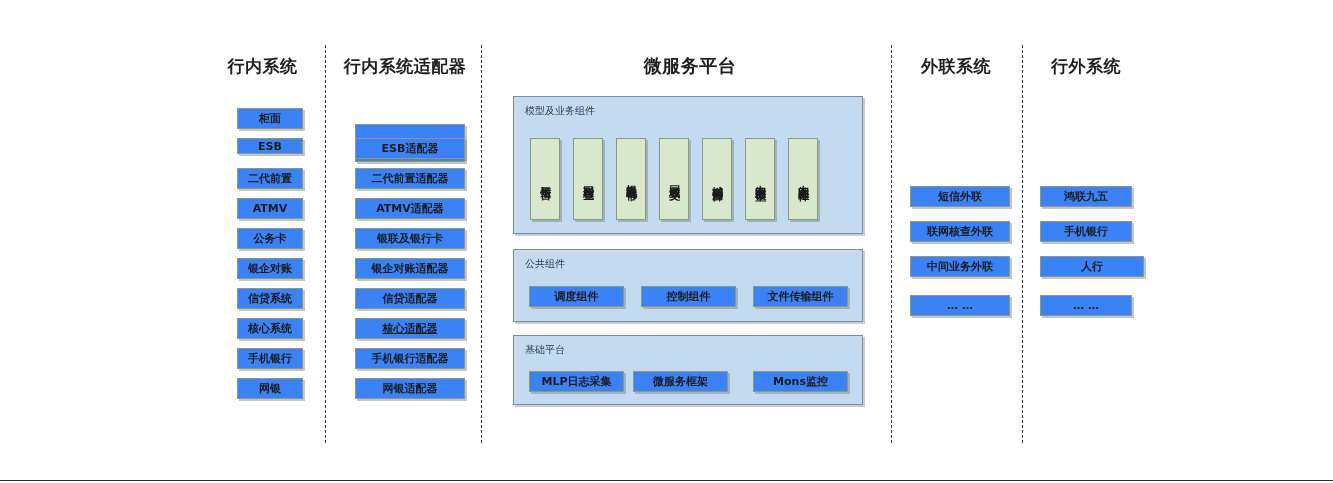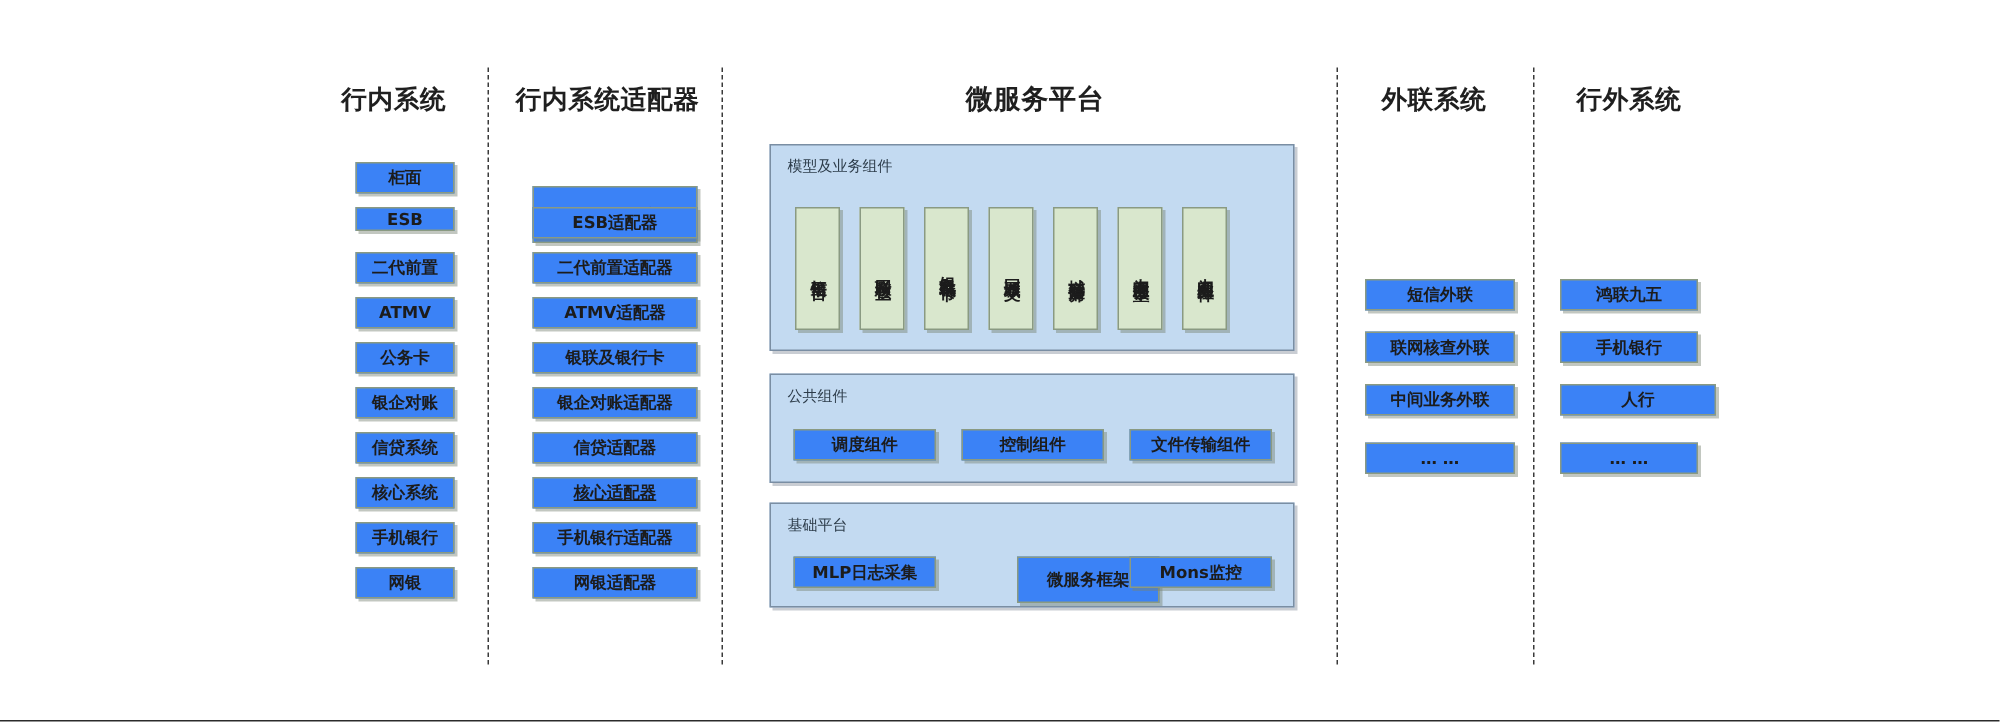--- a/index.html
+++ b/index.html
@@ -136,21 +136,21 @@
     <div class="panel-title">公共组件</div>
   </div>
   <div class="gbox" style="left:529px;top:286px;width:95px;height:21px;">调度组件</div>
   <div class="gbox" style="left:641px;top:286px;width:95px;height:21px;">控制组件</div>
   <div class="gbox" style="left:753px;top:286px;width:95px;height:21px;">文件传输组件</div>
 
   <div class="panel" style="left:513px;top:335px;width:350px;height:70px;">
     <div class="panel-title">基础平台</div>
   </div>
   <div class="gbox" style="left:529px;top:371px;width:95px;height:21px;">MLP日志采集</div>
-  <div class="gbox" style="left:678px;top:371px;width:95px;height:31px;">微服务框架</div>
+  <div class="gbox" style="left:633px;top:371px;width:95px;height:21px;">微服务框架</div>
   <div class="gbox" style="left:753px;top:371px;width:95px;height:21px;">Mons监控</div>
 
   <div class="gbox" style="left:910px;top:186px;width:100px;height:21px;">短信外联</div>
   <div class="gbox" style="left:910px;top:221px;width:100px;height:21px;">联网核查外联</div>
   <div class="gbox" style="left:910px;top:256px;width:100px;height:21px;">中间业务外联</div>
   <div class="gbox" style="left:910px;top:295px;width:100px;height:21px;">… …</div>
 
   <div class="gbox" style="left:1040px;top:186px;width:92px;height:21px;">鸿联九五</div>
   <div class="gbox" style="left:1040px;top:221px;width:92px;height:21px;">手机银行</div>
   <div class="gbox" style="left:1040px;top:256px;width:104px;height:21px;">人行</div>

